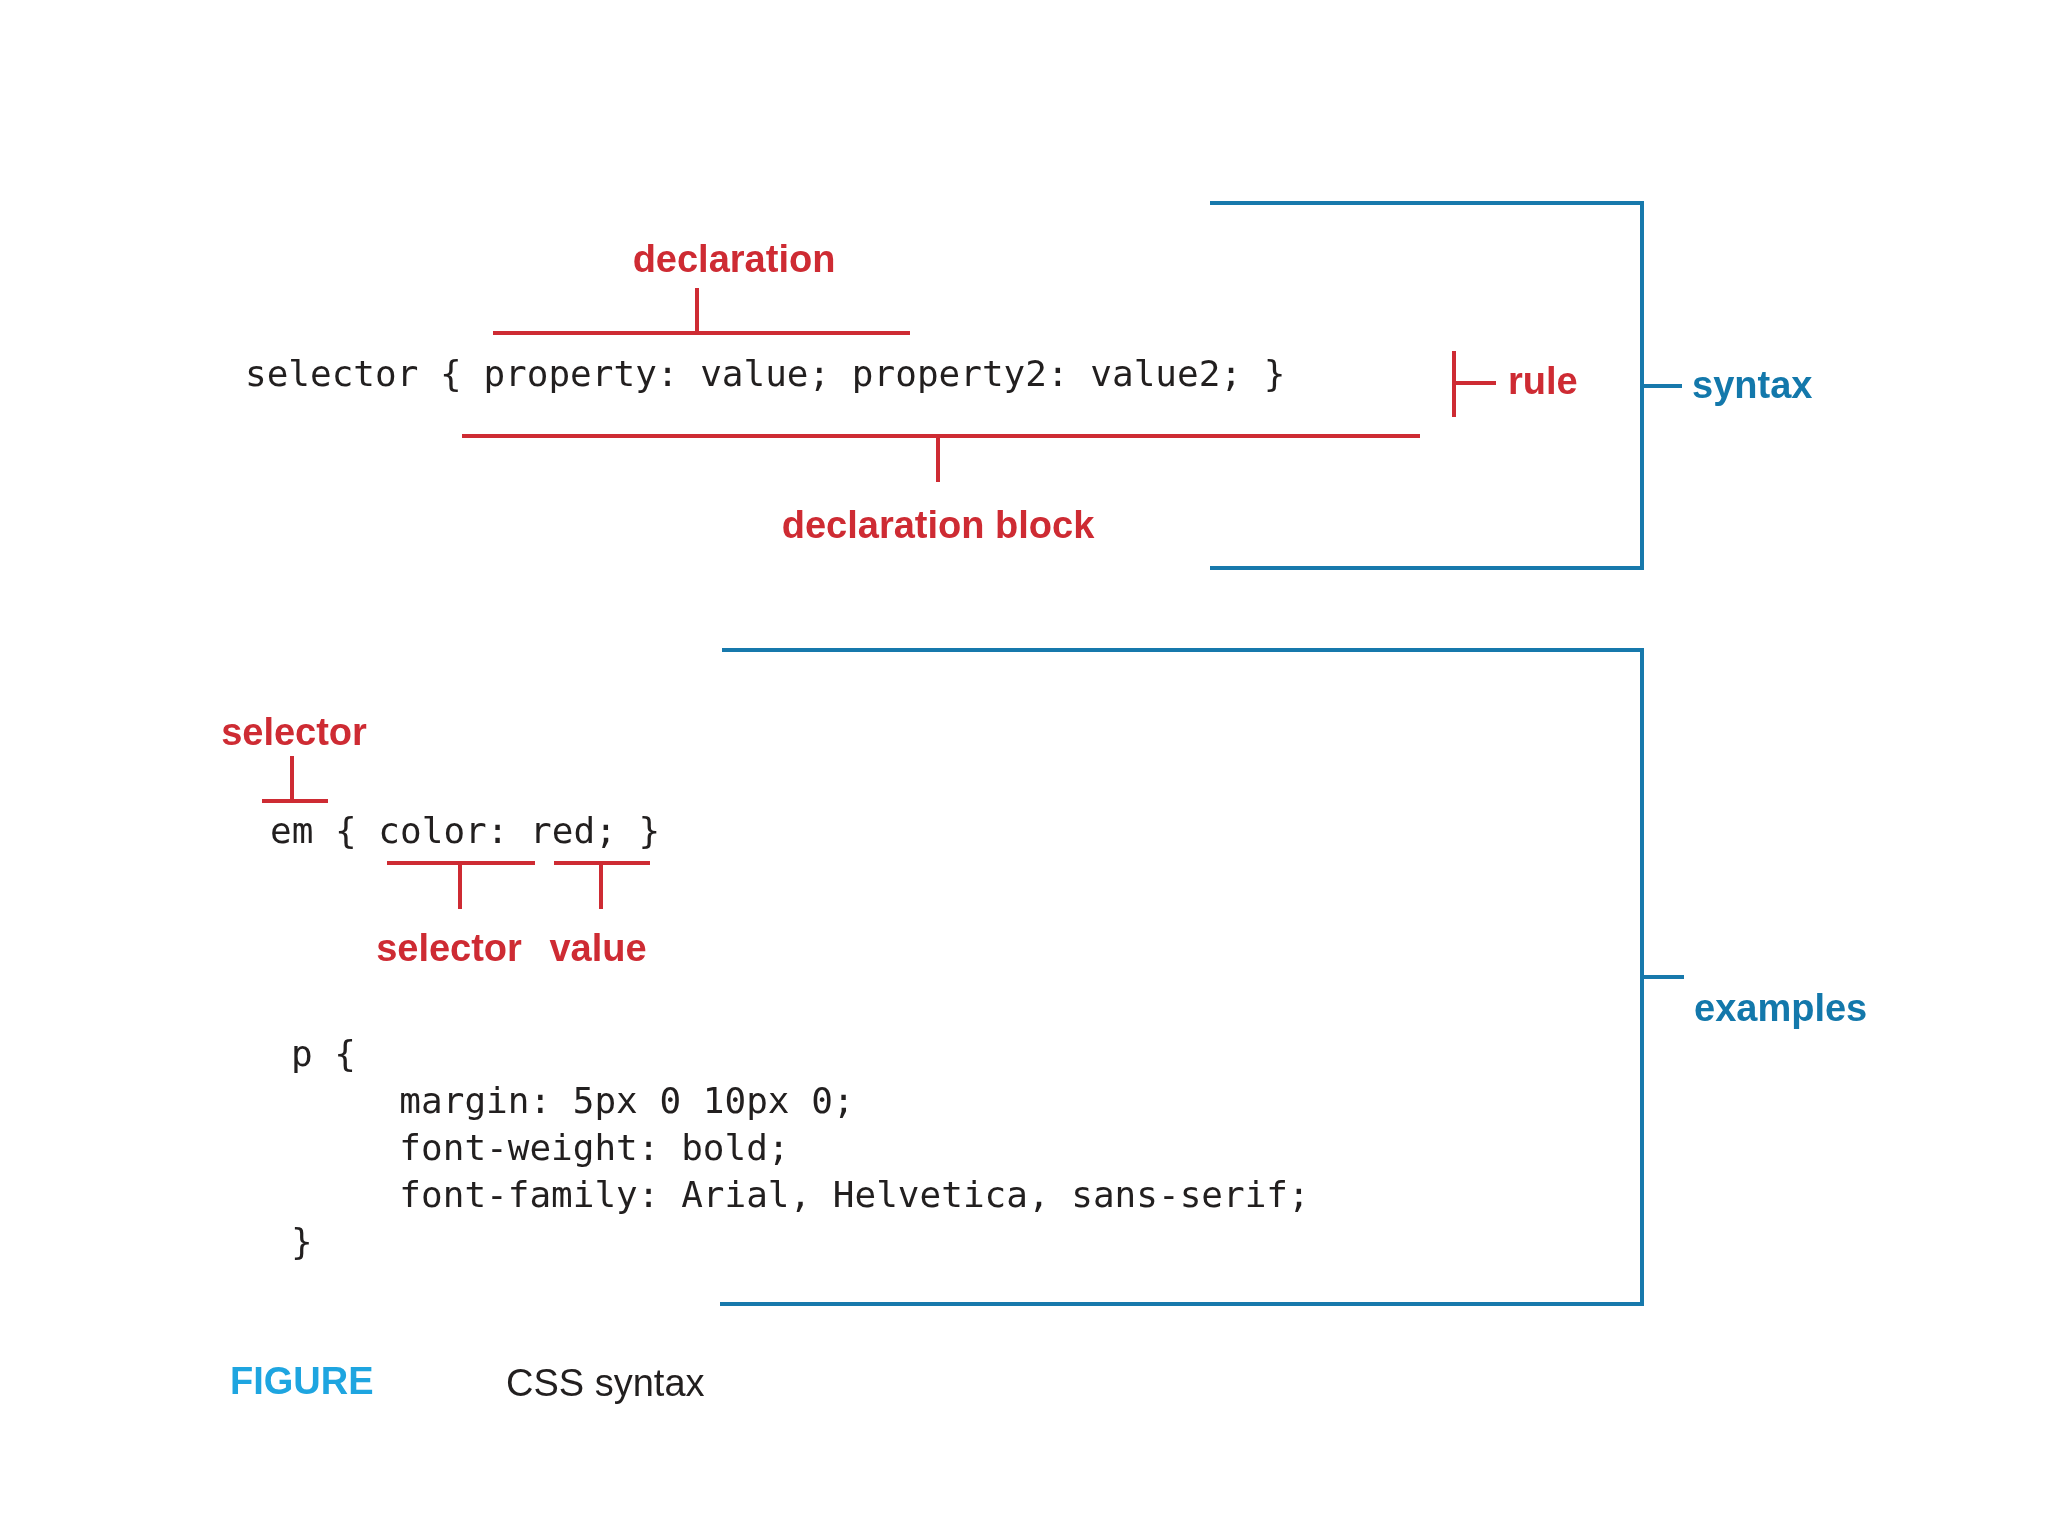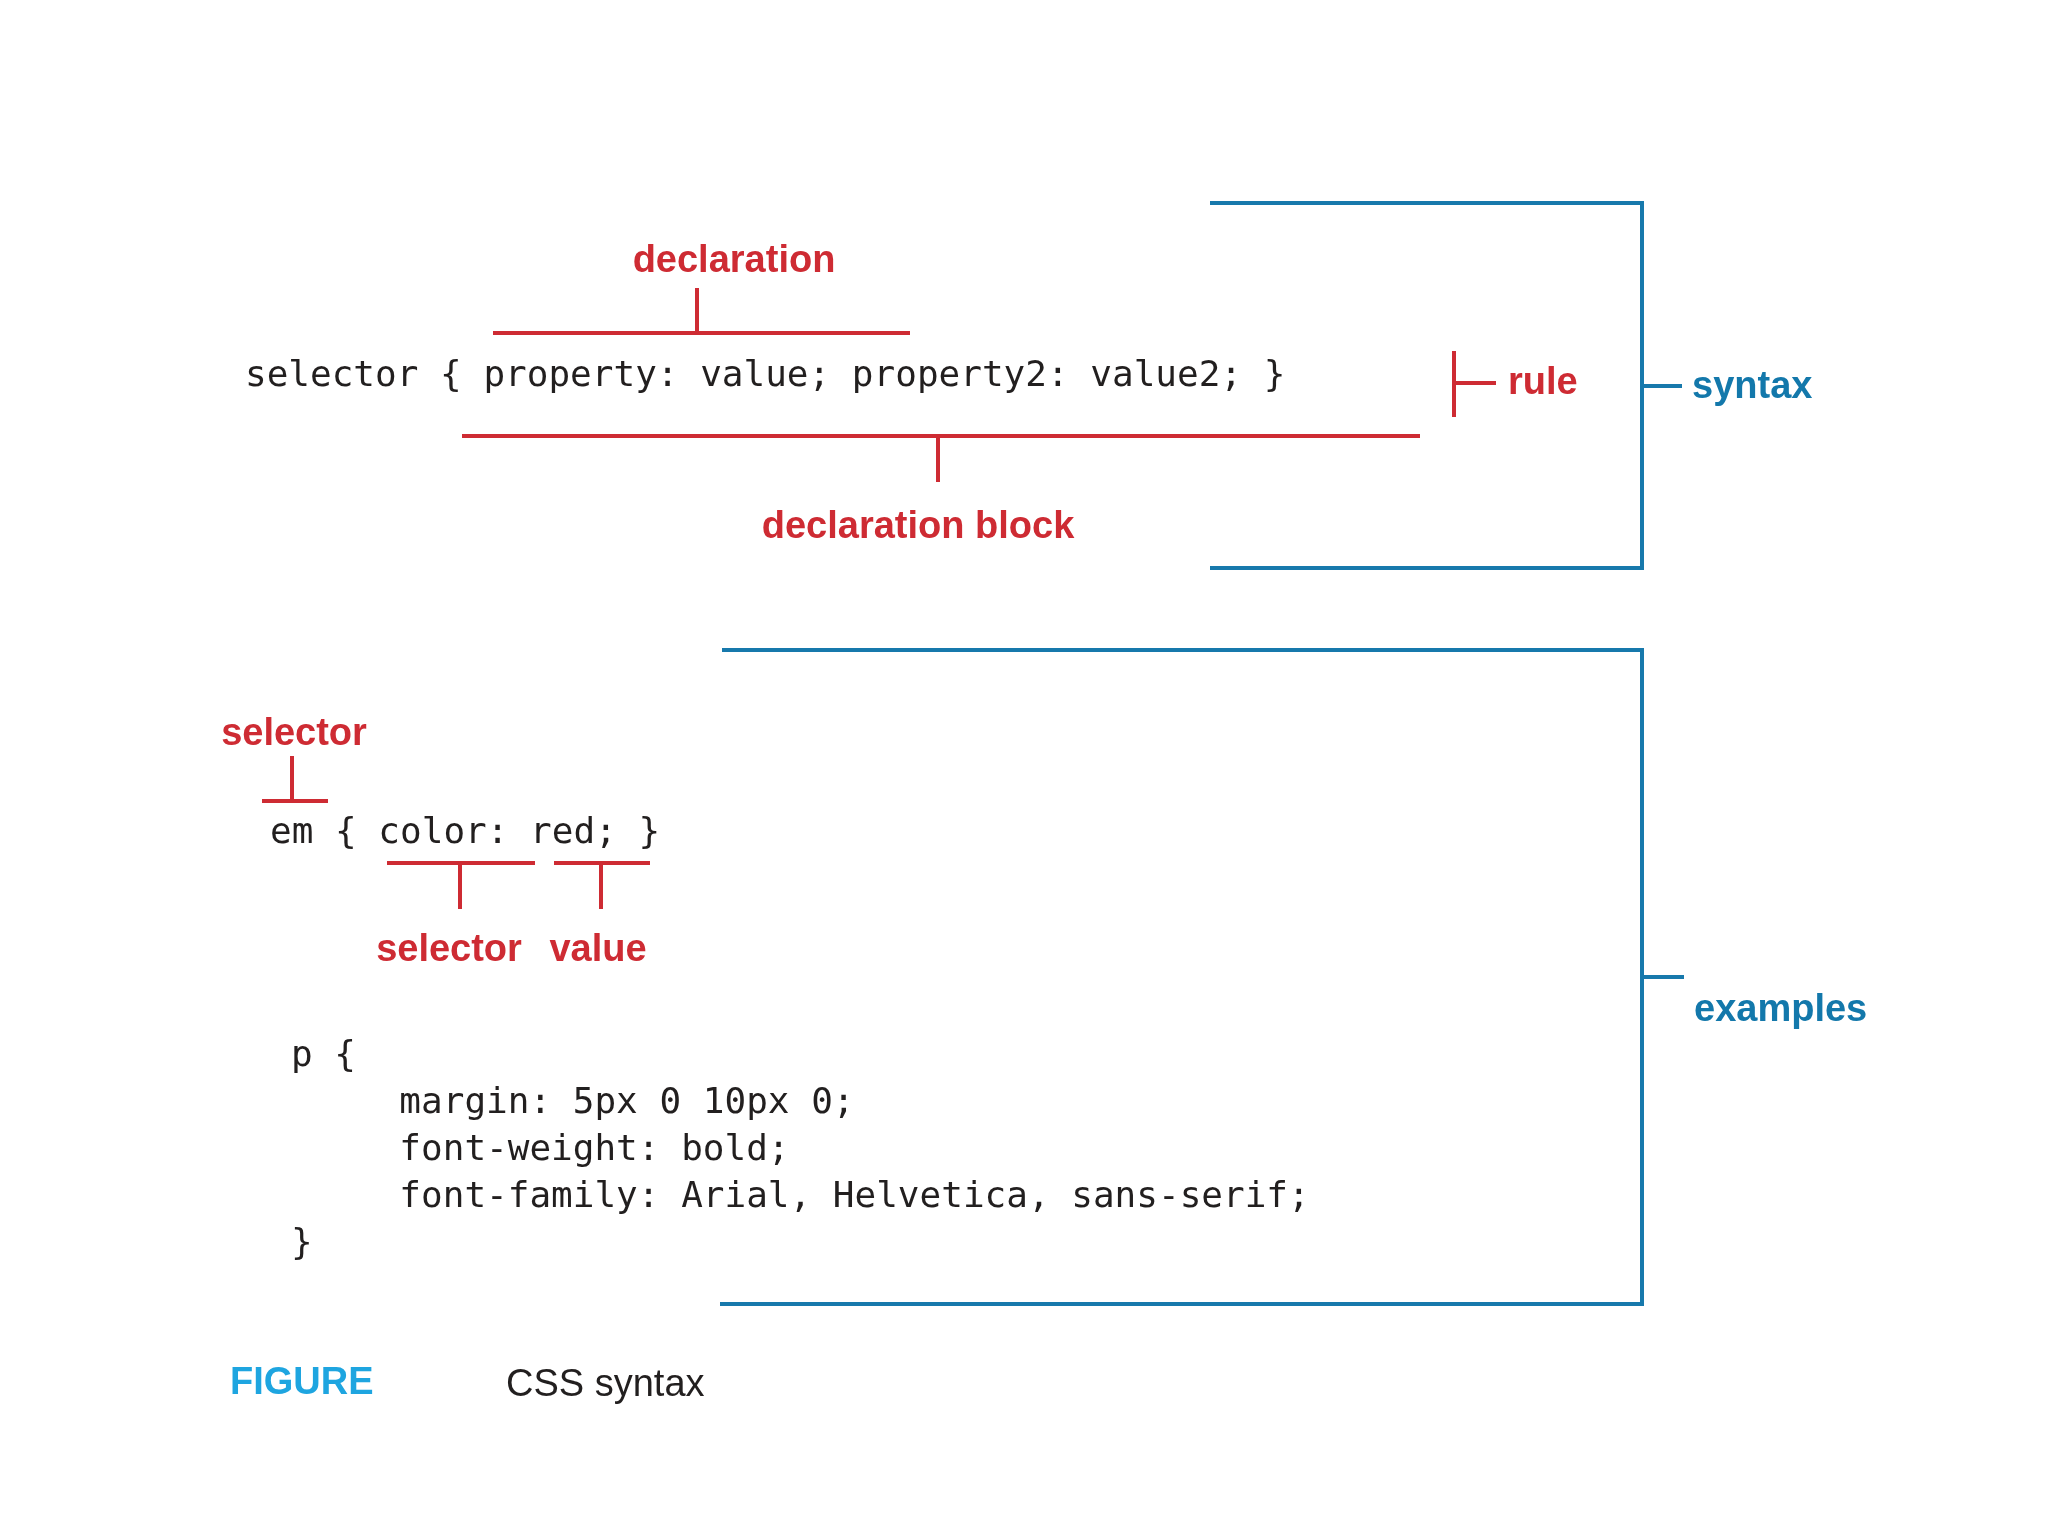--- a/index.html
+++ b/index.html
@@ -70,21 +70,21 @@
 <div id="stage">
 
   <div class="red-label centered" style="left:698px; top:240px;margin-left:36px;">declaration</div>
   <div class="vline red-line" style="left:695px; top:288px; width:4px; height:45px;"></div>
   <div class="hline red-line" style="left:493px; top:331px; width:417px; height:4px;"></div>
 
   <div class="code" style="left:245px; top:356px;">selector { property: value; property2: value2; }</div>
 
   <div class="hline red-line" style="left:462px; top:434px; width:958px; height:4px;"></div>
   <div class="vline red-line" style="left:936px; top:434px; width:4px; height:48px;"></div>
-  <div class="red-label centered" style="left:918px; top:506px;">declaration block</div>
+  <div class="red-label centered" style="left:938px; top:506px;">declaration block</div>
 
   <div class="vline red-line" style="left:1452px; top:351px; width:4px; height:66px;"></div>
   <div class="hline red-line" style="left:1452px; top:381px; width:44px; height:4px;"></div>
   <div class="red-label" style="left:1508px; top:362px;">rule</div>
 
   <div class="hline blue-line" style="left:1210px; top:201px; width:434px; height:4px;"></div>
   <div class="vline blue-line" style="left:1640px; top:201px; width:4px; height:369px;"></div>
   <div class="hline blue-line" style="left:1210px; top:566px; width:434px; height:4px;"></div>
   <div class="hline blue-line" style="left:1644px; top:384px; width:38px; height:4px;"></div>
   <div class="blue-label" style="left:1692px; top:366px;">syntax</div>

